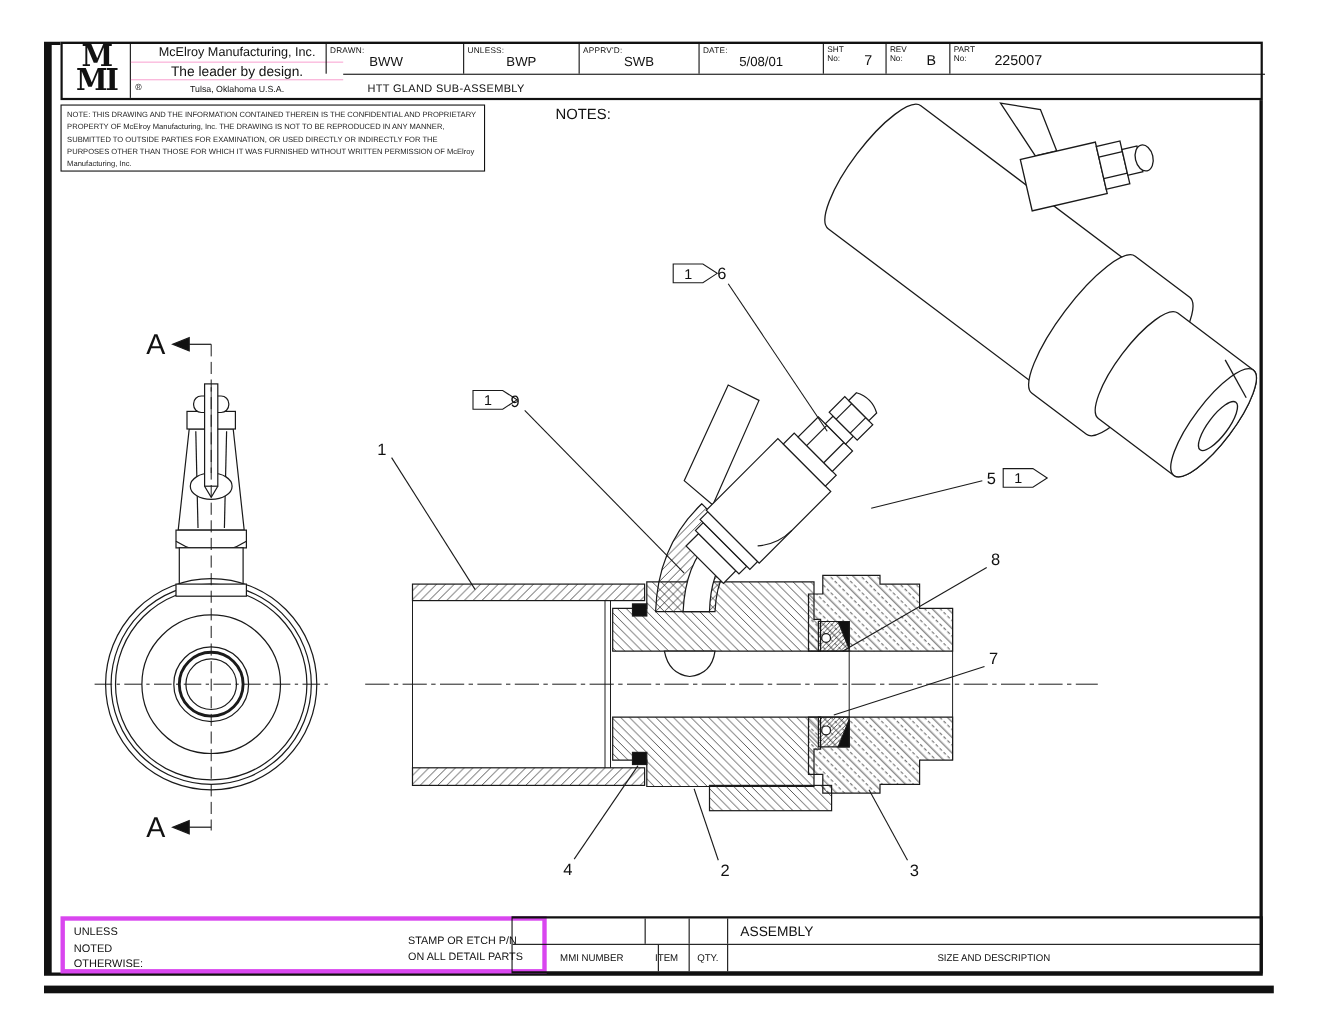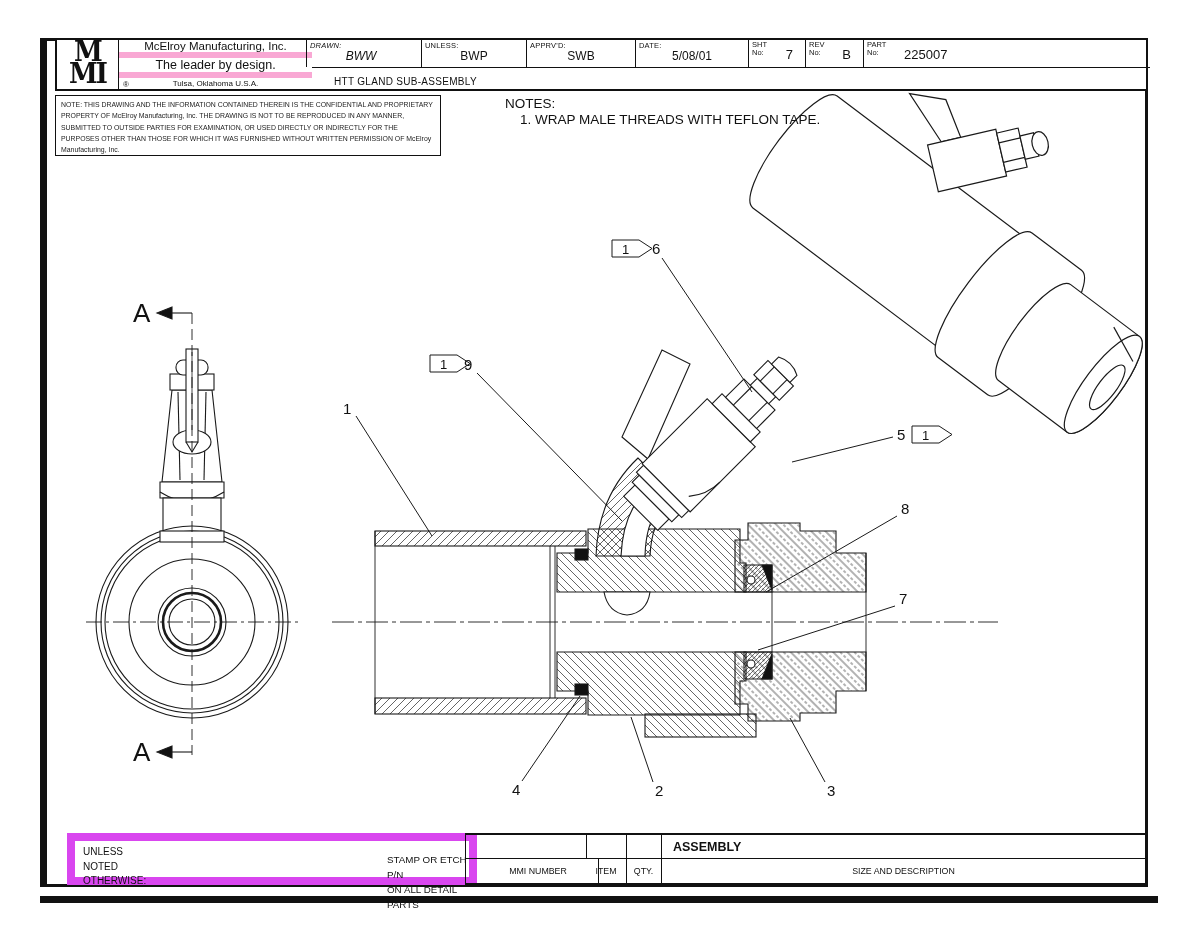--- a/index.html
+++ b/index.html
@@ -12,48 +12,48 @@
   
   #titleblock{left:55px;top:38px;width:1093px;height:53px;border:2px solid #111;box-sizing:border-box;background:#fff;}
   .tb-cell{position:absolute;box-sizing:border-box;border-left:1.5px solid #111;}
   .tb-label{position:absolute;top:1px;left:3px;font-size:7.5px;letter-spacing:.2px;}
   .tb-value{position:absolute;left:0;right:0;top:9px;text-align:center;font-size:12px;}
   .tb-2l{position:absolute;top:1px;left:3px;font-size:7.5px;line-height:8px;}
   #logo-box{left:0;top:0;width:62px;height:100%;border-left:none;border-right:1.5px solid #111;}
   #logo-text{font-family:"DejaVu Serif",serif;font-weight:900;font-size:26px;line-height:.80;
              text-align:center;letter-spacing:-2px;padding-top:2px;transform:scaleY(1.05);}
   #company-cell{left:62px;top:0;width:193px;height:100%;border-left:none;display:flex;flex-direction:column;}
-  .cmp-line{flex:1;display:flex;align-items:center;justify-content:center;border-bottom:6px solid #f9a8d4;}
+  .cmp-line{flex:1;display:flex;align-items:center;justify-content:center;border-bottom:1px solid #f9a8d4;}
   .cmp-line:last-child{border-bottom:none;position:relative;}
   #company-name{font-size:11.5px;}
   #company-tagline{font-size:12.5px;}
   #company-location{font-size:8px;}
   #reg-mark{position:absolute;left:4px;top:2px;font-size:8px;}
   #title-row{left:255px;top:27px;width:838px;height:26px;border-top:1.5px solid #111;display:flex;align-items:center;}
   #drawing-title{font-size:10px;padding-left:22px;letter-spacing:.3px;}
   
   #disclaimer{left:55px;top:95px;width:386px;height:61px;border:1.5px solid #111;box-sizing:border-box;
               padding:3px 5px;font-size:6.9px;line-height:1.63;color:#222;}
   
   #notes-heading{left:505px;top:96px;font-size:13.5px;}
   #note-1{left:520px;top:112px;font-size:13.5px;}
   
-  #tolblock{left:55px;top:833px;width:410px;height:52px;border:8px solid #d946ef;box-sizing:border-box;margin-left:12px;}
+  #tolblock{left:55px;top:833px;width:442px;height:52px;border:4px solid #d946ef;box-sizing:border-box;}
   .tol-col{position:absolute;font-size:9.3px;line-height:14.5px;}
   #tol-c1{left:8px;top:4px;font-size:10px;}
   #tol-c2{left:64px;top:4px;}
   #tol-c3{left:192px;top:4px;}
   #tol-c4{left:312px;top:11px;font-size:9.8px;line-height:15px;}
   
   #partstable{left:465px;top:833px;width:683px;height:52px;border:2px solid #111;border-left:1.5px solid #111;box-sizing:border-box;}
   .pt-row1{position:absolute;top:0;height:24px;border-bottom:1.5px solid #111;box-sizing:border-box;}
   .pt-row2{position:absolute;top:24px;height:24px;}
   .pt-cell{position:absolute;top:0;bottom:0;border-right:1.2px solid #111;display:flex;align-items:center;justify-content:center;}
   .pt-h{font-size:8.8px;}
-  #assembly-cell{justify-content:flex-start;padding-left:12px;font-size:12.5px;border-right:none;font-weight:bold;}
+  #assembly-cell{justify-content:flex-start;padding-left:12px;font-size:12.5px;border-right:none;}
   svg text{font-family:"Liberation Sans",sans-serif;fill:#111;}
 </style>
 </head>
 <body>
 
 <div id="page">
 
   <svg class="abs" style="left:0;top:0" width="1200" height="927" viewBox="0 0 1200 927">
     <defs>
       <pattern id="h45" width="8" height="8" patternUnits="userSpaceOnUse">
@@ -248,21 +248,21 @@
     </div>
     <div class="tb-cell" id="company-cell">
       <div class="cmp-line" id="company-name">McElroy Manufacturing, Inc.</div>
       <div class="cmp-line" id="company-tagline">The leader by design.</div>
       <div class="cmp-line" id="company-location">
         <span id="reg-mark">®</span>
         <span>Tulsa, Oklahoma U.S.A.</span>
       </div>
     </div>
 
-    <div class="tb-cell" style="left:249px;top:0;width:109px;height:27px;font-style:italic;">
+    <div class="tb-cell" style="left:239px;top:0;width:109px;height:27px;">
       <span class="tb-label">DRAWN:</span>
       <span class="tb-value">BWW</span>
     </div>
     <div class="tb-cell" style="left:364px;top:0;width:105px;height:27px;">
       <span class="tb-label">UNLESS:</span>
       <span class="tb-value">BWP</span>
     </div>
     <div class="tb-cell" style="left:469px;top:0;width:109px;height:27px;padding-left:35px;">
       <span class="tb-label">APPRV'D:</span>
       <span class="tb-value">SWB</span>
@@ -295,21 +295,20 @@
     <div class="abs" id="title-row">
       <span id="drawing-title">HTT GLAND SUB-ASSEMBLY</span>
     </div>
   </div>
 
   <div class="abs" id="disclaimer">
     <span>NOTE: THIS DRAWING AND THE INFORMATION CONTAINED THEREIN IS THE CONFIDENTIAL AND PROPRIETARY PROPERTY OF McElroy Manufacturing, Inc. THE DRAWING IS NOT TO BE REPRODUCED IN ANY MANNER, SUBMITTED TO OUTSIDE PARTIES FOR EXAMINATION, OR USED DIRECTLY OR INDIRECTLY FOR THE PURPOSES OTHER THAN THOSE FOR WHICH IT WAS FURNISHED WITHOUT WRITTEN PERMISSION OF McElroy Manufacturing, Inc.</span>
   </div>
 
   <div class="abs" id="notes-heading">NOTES:</div>
-  <div class="abs" id="note-1">1. WRAP MALE THREADS WITH TEFLON TAPE.</div>
 
   <div class="abs" id="tolblock">
     <div class="tol-col" id="tol-c1">
       <div>UNLESS</div>
       <div>NOTED</div>
       <div>OTHERWISE:</div>
     </div>
     <div class="tol-col" id="tol-c4">
       <div>STAMP OR ETCH P/N</div>
       <div>ON ALL DETAIL PARTS</div>

